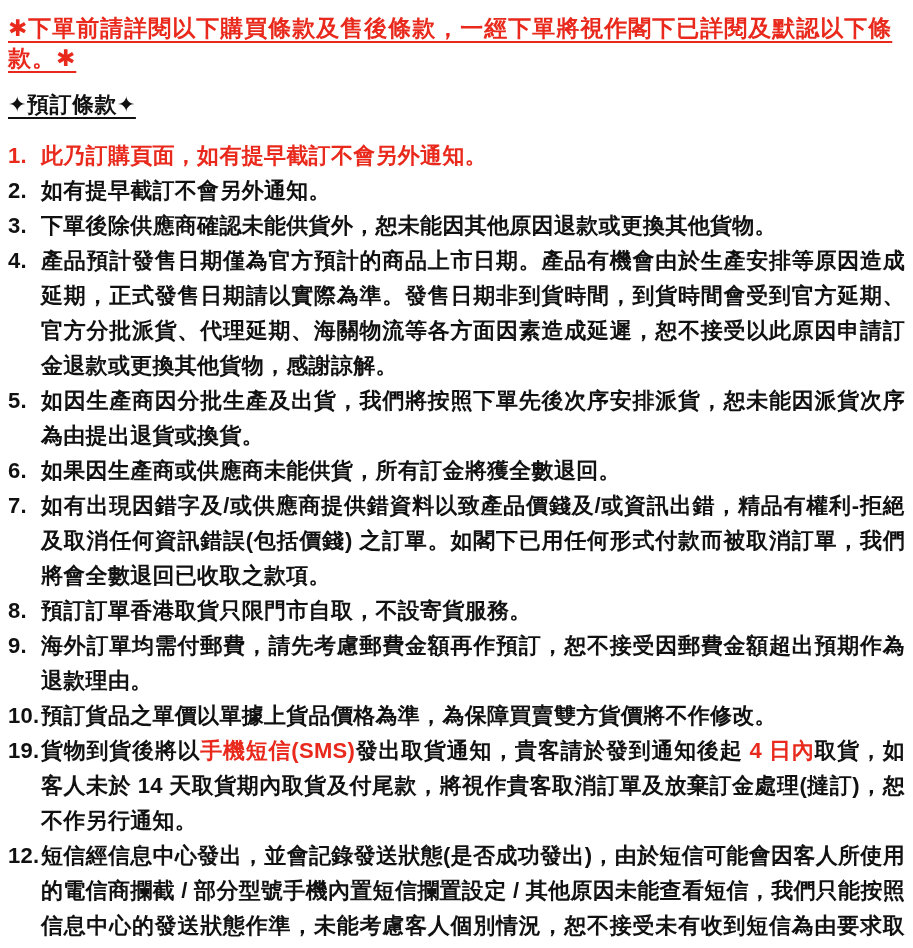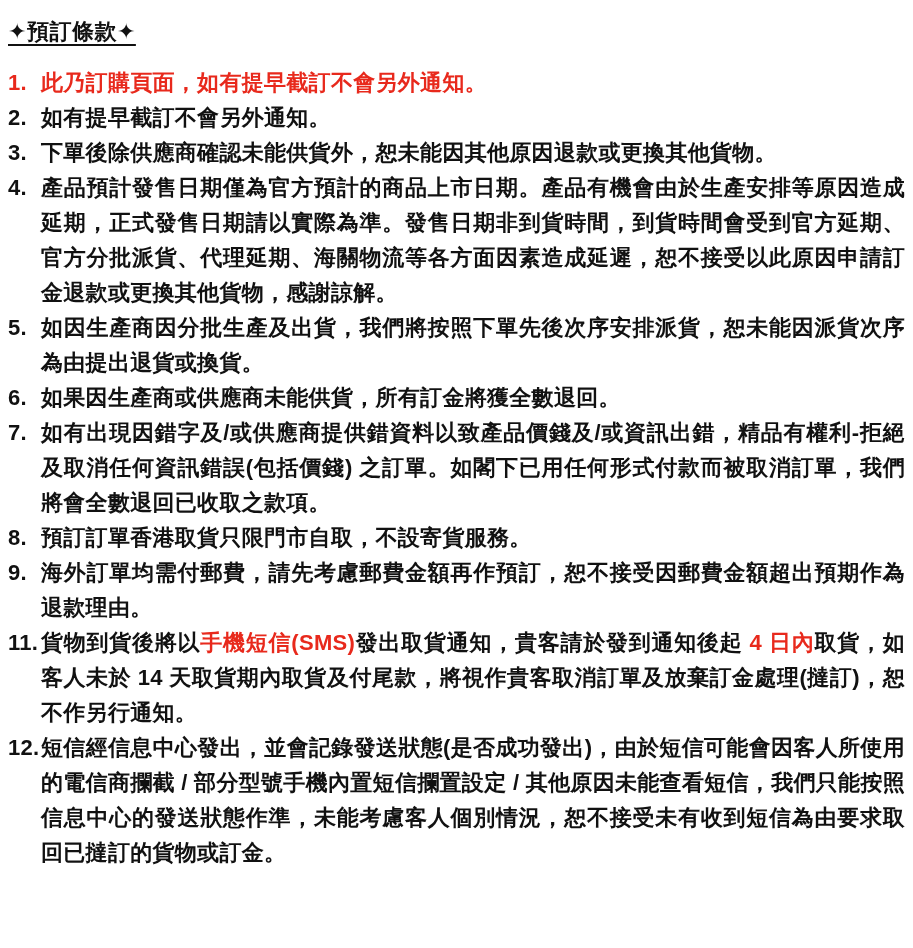--- a/index.html
+++ b/index.html
@@ -61,20 +61,21 @@
     text-decoration-thickness: 2px;
     text-underline-offset: 4px;
     margin-top: 48px;
   }
 </style>
 </head>
 <body>
 
 <div class="page">
 
+  <div class="doc-title">✱下單前請詳閱以下購買條款及售後條款，一經下單將視作閣下已詳閱及默認以下條款。✱</div>
 
   <div class="section-header">✦預訂條款✦</div>
 
   <div class="terms">
 
     <div class="term-item red-item">
         <span class="term-num">1.</span>
         <span class="term-text">此乃訂購頁面，如有提早截訂不會另外通知。</span>
       </div>
 
@@ -111,23 +112,27 @@
     <div class="term-item">
         <span class="term-num">8.</span>
         <span class="term-text">預訂訂單香港取貨只限門市自取，不設寄貨服務。</span>
       </div>
 
     <div class="term-item">
         <span class="term-num">9.</span>
         <span class="term-text">海外訂單均需付郵費，請先考慮郵費金額再作預訂，恕不接受因郵費金額超出預期作為退款理由。</span>
       </div>
 
+    <div class="term-item">
+        <span class="term-num">10.</span>
+        <span class="term-text">預訂貨品之單價以單據上貨品價格為準，為保障買賣雙方貨價將不作修改。</span>
+      </div>
 
     <div class="term-item">
-        <span class="term-num">11.</span>
+        <span class="term-num">19.</span>
         <span class="term-text"><span>貨物到貨後將以</span><span class="red-underline">手機短信(SMS)</span><span>發出取貨通知，貴客請於發到通知後起 </span><span class="red-underline">4 日內</span><span>取貨，如客人未於 14 天取貨期內取貨及付尾款，將視作貴客取消訂單及放棄訂金處理(撻訂)，恕不作另行通知。</span></span>
       </div>
 
     <div class="term-item">
         <span class="term-num">12.</span>
         <span class="term-text">短信經信息中心發出，並會記錄發送狀態(是否成功發出)，由於短信可能會因客人所使用的電信商攔截 / 部分型號手機內置短信攔置設定 / 其他原因未能查看短信，我們只能按照信息中心的發送狀態作準，未能考慮客人個別情況，恕不接受未有收到短信為由要求取回已撻訂的貨物或訂金。</span>
       </div>
 
   </div>
 </div>

